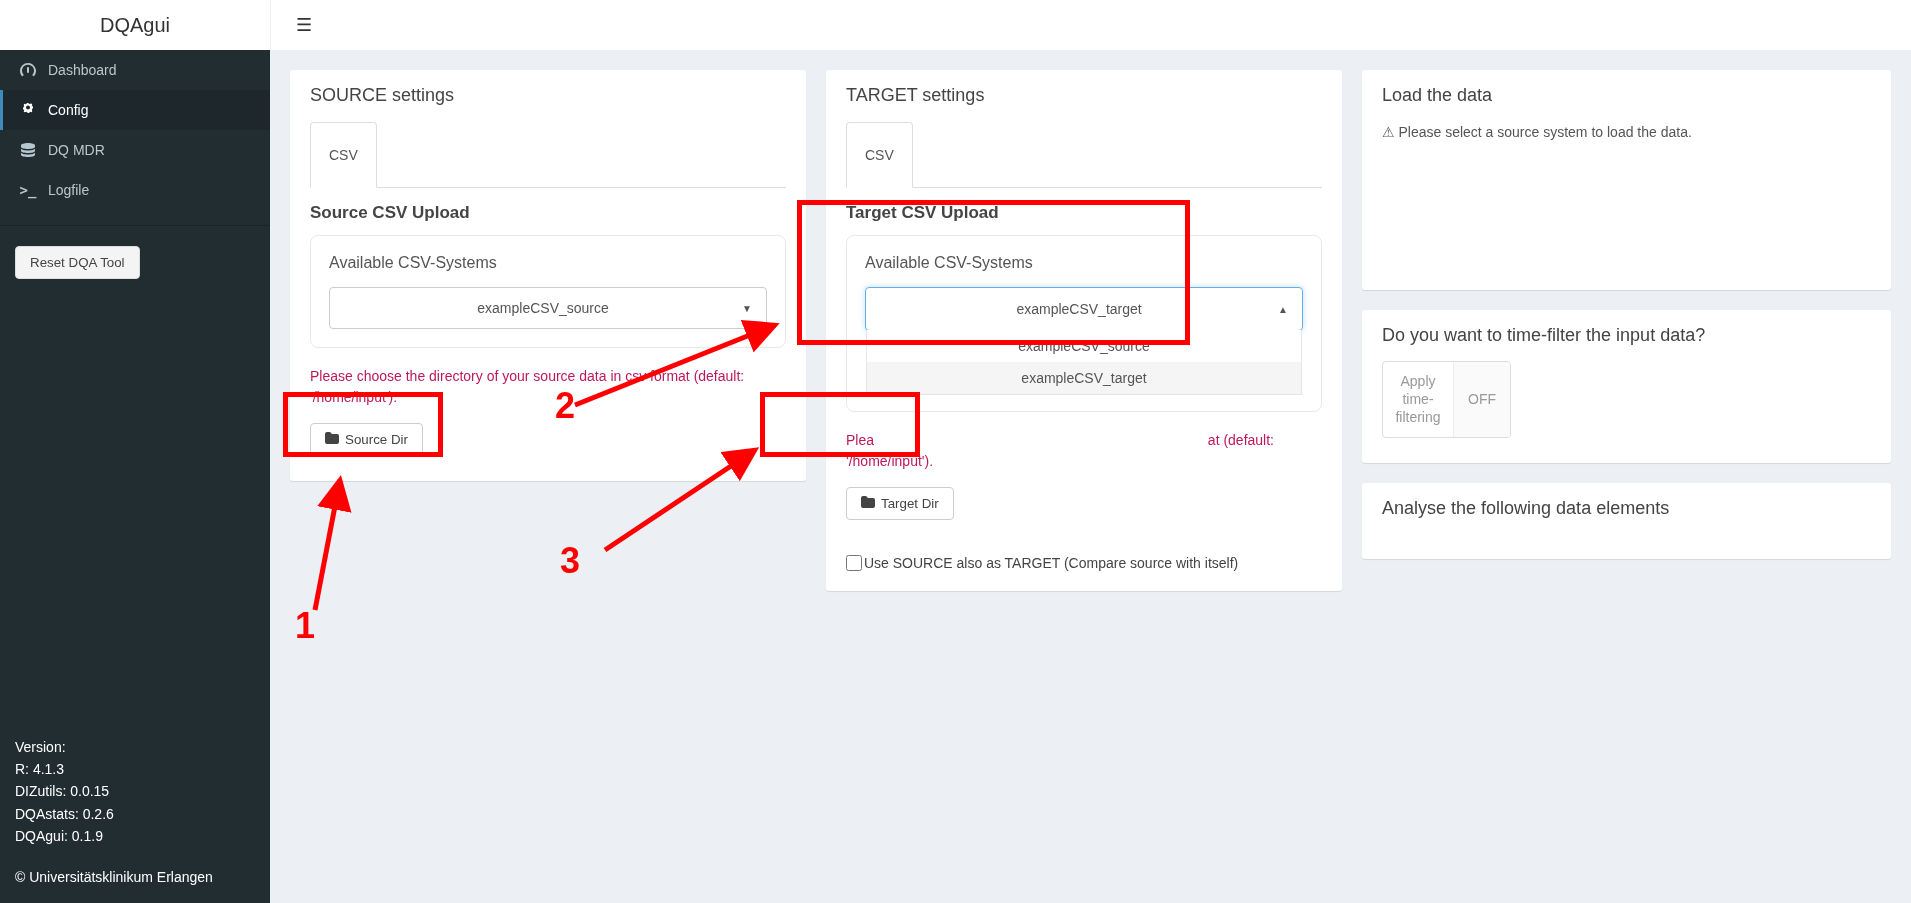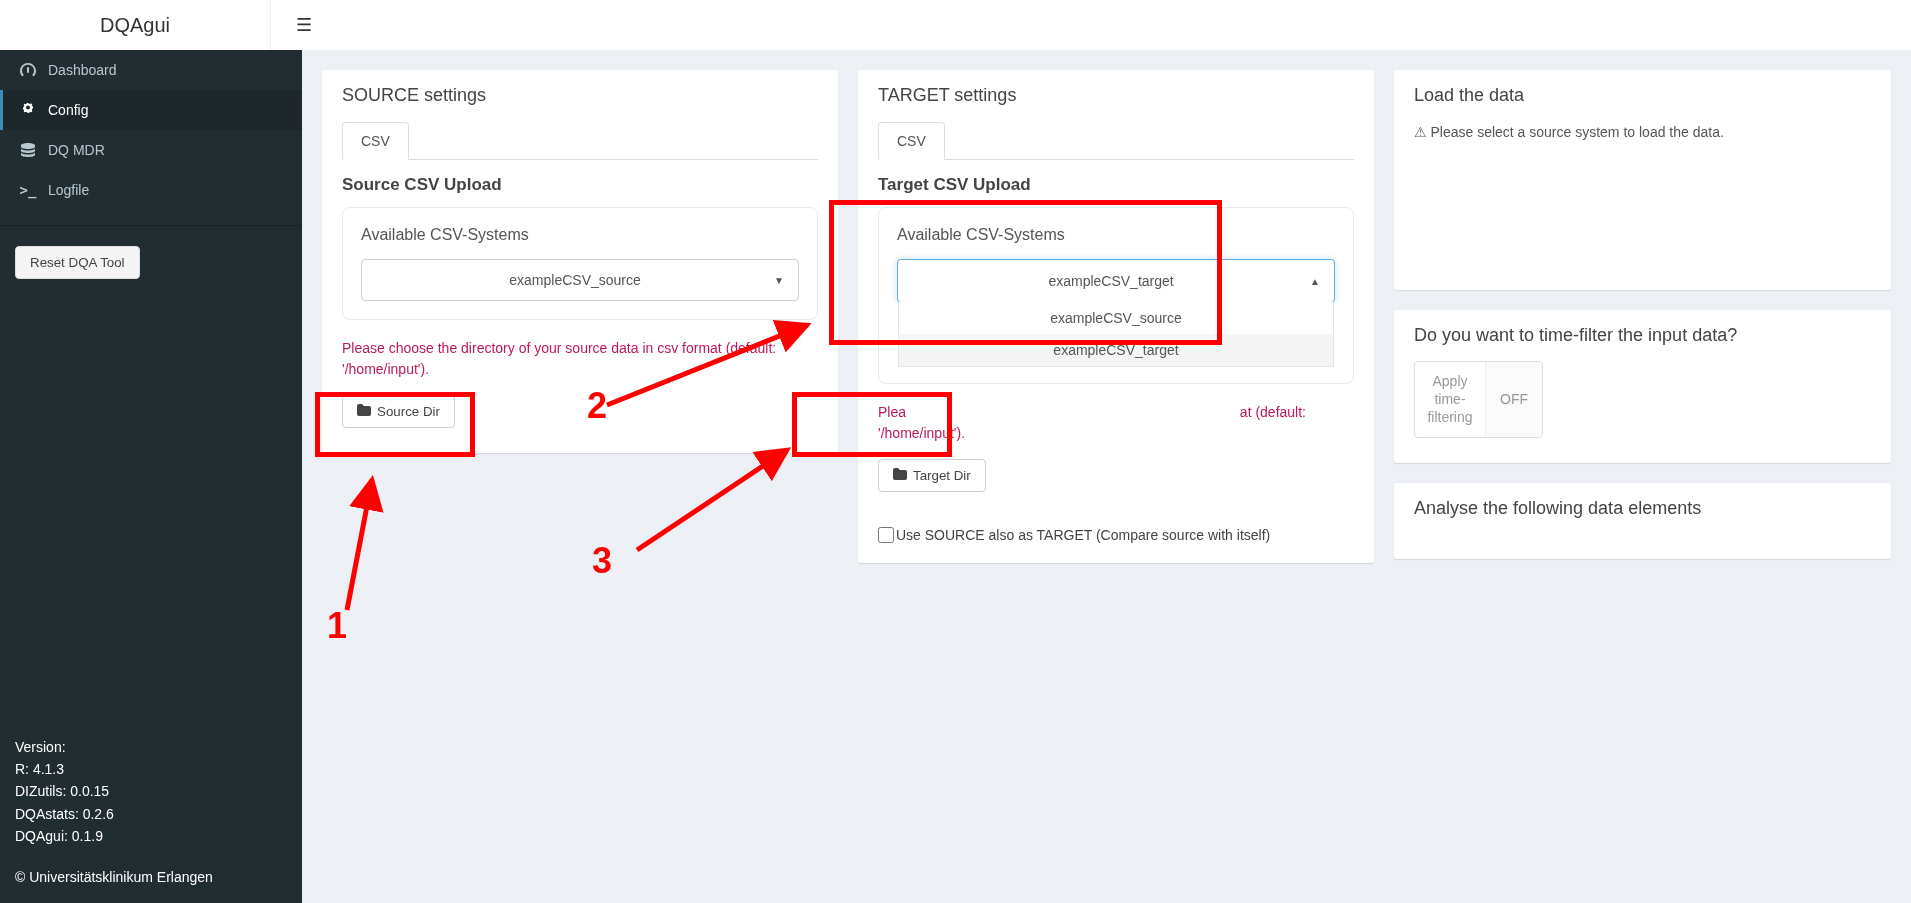--- a/index.html
+++ b/index.html
@@ -48,21 +48,21 @@
       border-left: 1px solid #eee;
     }
     .hamburger {
       font-size: 18px;
       color: #333;
       cursor: pointer;
       padding: 10px;
     }
     
     .sidebar {
-      width: 302px;
+      width: 270px;
       background: #222d32;
       color: #b8c7ce;
       padding-top: 50px;
       display: flex;
       flex-direction: column;
       position: relative;
     }
     .sidebar-menu {
       list-style: none;
       padding: 0;
@@ -140,21 +140,21 @@
       display: flex;
       flex-direction: column;
       gap: 20px;
     }
     .tabs {
       border-bottom: 1px solid #ddd;
       margin-bottom: 15px;
     }
     .tab {
       display: inline-block;
-      padding: 10px 18px;
+      padding: 24px 18px;
       border: 1px solid #ddd;
       border-bottom: 1px solid #fff;
       border-radius: 4px 4px 0 0;
       background: #fff;
       position: relative;
       top: 1px;
       color: #555;
       cursor: pointer;
     }
     .subtitle {

